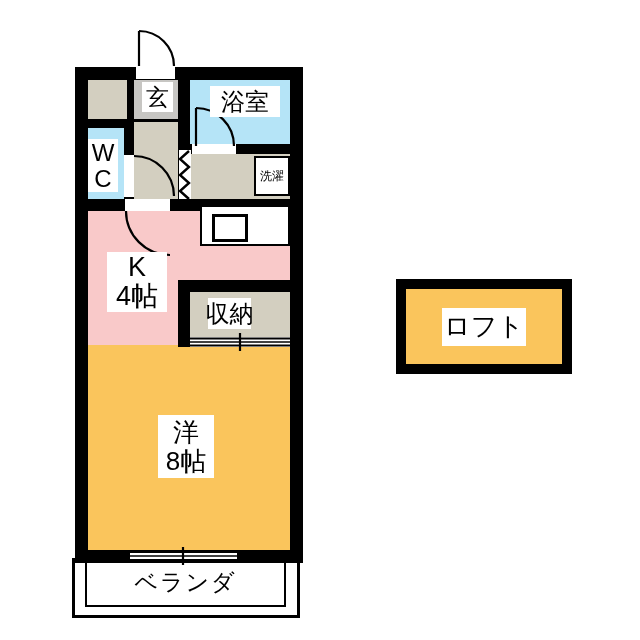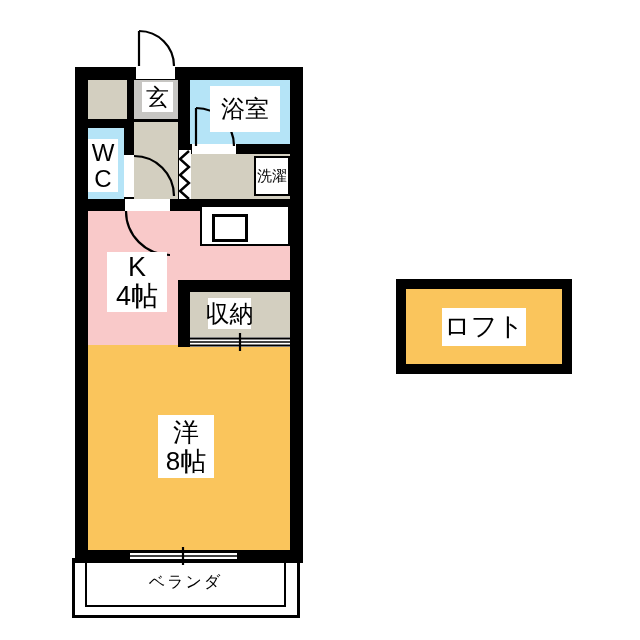--- a/index.html
+++ b/index.html
@@ -25,21 +25,21 @@
   svg.overlay{position:absolute;left:0;top:0;pointer-events:none;}
   .arc{stroke:#000;stroke-width:2.2;fill:none;}
   .thin{stroke:#000;stroke-width:1.4;fill:none;}
   .zig{stroke:#000;stroke-width:2.4;fill:none;}
 </style>
 </head>
 <body>
 
 <div class="abs white" style="left:72px;top:558px;width:228px;height:60px;border:3px solid #000;"></div>
 <div class="abs white" style="left:85px;top:558px;width:201px;height:49px;border:2px solid #000;display:flex;align-items:center;justify-content:center;">
-  <span style="font-size:16px;letter-spacing:2px;">ベランダ</span>
+  <span style="font-size:23px;letter-spacing:2px;">ベランダ</span>
 </div>
 
 <div class="abs wall" style="left:75px;top:67px;width:228px;height:496px;"></div>
 
 <div class="abs beige" style="left:88px;top:80px;width:39px;height:39px;"></div>
 <div class="abs gray" style="left:134px;top:80px;width:44px;height:39px;"></div>
 <div class="abs beige" style="left:134px;top:122px;width:44px;height:77px;"></div>
 <div class="abs blue" style="left:88px;top:128px;width:36px;height:71px;"></div>
 <div class="abs blue" style="left:190px;top:80px;width:100px;height:64px;"></div>
 <div class="abs beige" style="left:191px;top:154px;width:99px;height:45px;"></div>
@@ -84,29 +84,29 @@
     <path class="arc" d="M130,552 L237,552"></path>
     <path class="thin" d="M130,556 L237,556"></path>
     <path class="arc" d="M130,560 L237,560"></path>
     <path class="arc" d="M183,547 L183,565"></path>
   </g>
 </svg>
 
 <div class="abs label" style="left:142px;top:82px;width:31px;height:30px;">
   <span style="font-size:23px;">玄</span>
 </div>
-<div class="abs label" style="left:210px;top:86px;width:70px;height:46px;">
+<div class="abs label" style="left:210px;top:86px;width:70px;height:31px;">
   <span style="font-size:24px;">浴室</span>
 </div>
 <div class="abs label" style="left:88px;top:139px;width:30px;height:53px;font-size:24px;">
   <span>W</span>
   <span>C</span>
 </div>
 <div class="abs label" style="left:254px;top:156px;width:36px;height:40px;border:2px solid #000;">
-  <span style="font-size:15px;">洗濯</span>
+  <span style="font-size:12px;">洗濯</span>
 </div>
 <div class="abs label" style="left:107px;top:252px;width:60px;height:60px;font-size:27px;">
   <span>K</span>
   <span>4帖</span>
 </div>
 <div class="abs label" style="left:208px;top:298px;width:43px;height:31px;">
   <span style="font-size:24px;">収納</span>
 </div>
 <div class="abs label" style="left:158px;top:415px;width:56px;height:63px;font-size:26px;">
   <span>洋</span>

